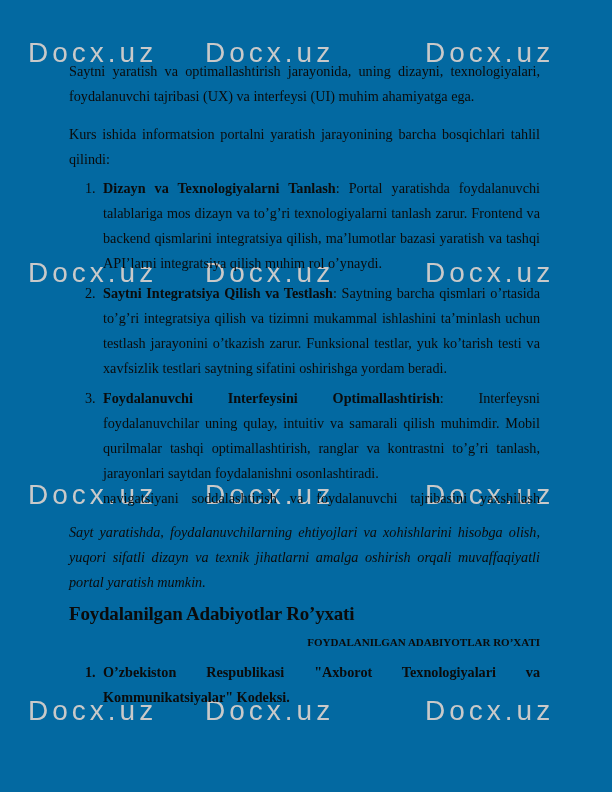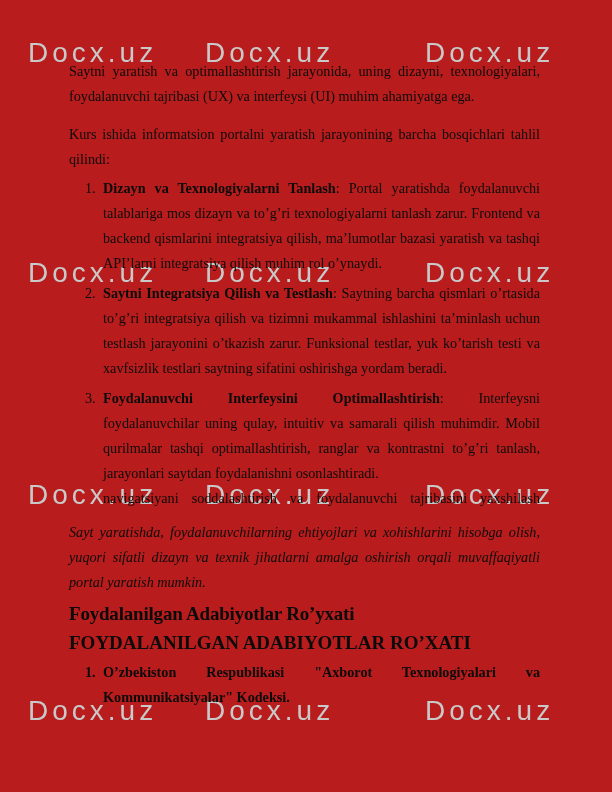--- a/index.html
+++ b/index.html
@@ -1,20 +1,20 @@
 <!DOCTYPE html>
 <html><head>
 <meta charset="utf-8">
 <style>
   html, body { margin:0; padding:0; background:#ffffff; }
   body {
     width:612px; height:792px; position:relative; overflow:hidden;
     font-family:"Liberation Serif", serif; color:#0b0b0b;
   }
-  .page { position:absolute; inset:0; width:612px; height:792px; background:#b91c1c; }
+  .page { position:absolute; inset:0; width:612px; height:792px; background:#0369a1; }
 
   
   #wm-layer { position:absolute; inset:0; z-index:0; }
   .wm {
     position:absolute;
     font-family:"Liberation Sans", sans-serif;
     font-size:28px; letter-spacing:4px; line-height:1;
     white-space:nowrap;
   }
 
@@ -29,21 +29,21 @@
 
   .para  { margin:0 0 13px 0; }
   .para.p2 { margin-bottom:4px; }
   .para.closing { margin-bottom:10px;font-style:italic; }
 
   .list { list-style:none; margin:0 0 9px 0; padding:0; }
   .item { position:relative; padding-left:34px; margin-bottom:5px; }
   .num  { position:absolute; left:16px; top:0; }
 
   .h-small  { font-weight:bold; font-size:19px; line-height:17px; margin:0 0 12px 0; letter-spacing:-0.2px; }
-  .h-center { font-weight:bold; font-size:19px; line-height:17px; text-align:left; margin:0 0 9px 0; }
+  .h-center { font-weight:bold; font-size:11px; line-height:17px; text-align:right; margin:0 0 9px 0; }
 
   .ref-item { position:relative; padding-left:34px; font-weight:bold; }
 </style>
 </head>
 <body>
 
 <div class="page">
 
   <div id="wm-layer">
       <span class="wm" style="left: 28px; top: 39px; color: rgb(201, 201, 201);">Docx.uz</span>

